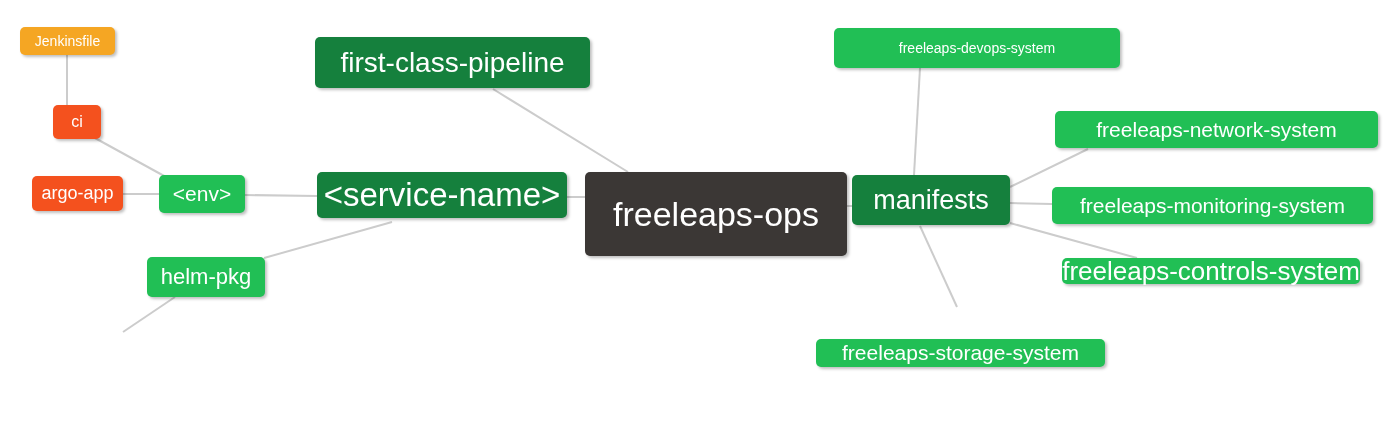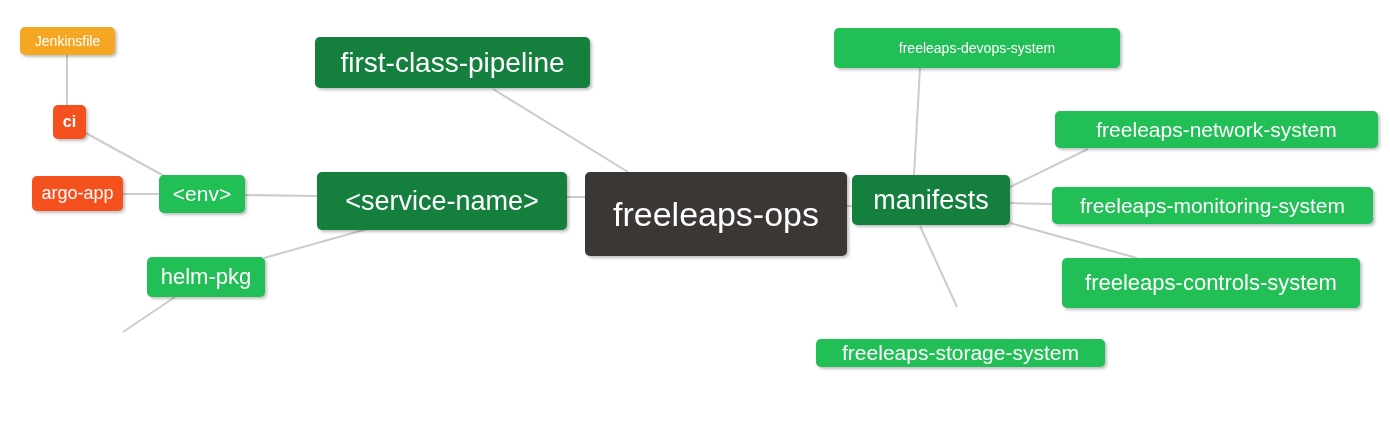--- a/index.html
+++ b/index.html
@@ -29,33 +29,33 @@
     box-sizing: border-box;
     cursor: default;
   }
   .c-root   { background: #3b3735; }
   .c-blue   { background: #15803d; }
   .c-green  { background: #21bf55; }
   .c-red    { background: #f4511e; }
   .c-orange { background: #f5a623; }
 
   #n-jenkinsfile { left: 20px;   top: 27px;  width: 95px;  height: 28px; font-size: 14px; }
-  #n-ci          { left: 53px;   top: 105px; width: 33px;  height: 34px; font-size: 16px; font-weight: bold; }
+  #n-ci          { left: 53px;   top: 105px; width: 48px;  height: 34px; font-size: 16px; }
   #n-argo        { left: 32px;   top: 176px; width: 91px;  height: 35px; font-size: 18px; }
   #n-env         { left: 159px;  top: 175px; width: 86px;  height: 38px; font-size: 21px; }
   #n-helm        { left: 147px;  top: 257px; width: 118px; height: 40px; font-size: 22px; }
   #n-values      { left: 8px;    top: 332px; width: 169px; height: 33px; font-size: 17px; }
   #n-pipeline    { left: 315px;  top: 37px;  width: 275px; height: 51px; font-size: 28px; }
-  #n-service     { left: 317px;  top: 172px; width: 250px; height: 58px; font-size: 27px; text-align: center; }
+  #n-service     { left: 317px;  top: 172px; width: 250px; height: 46px; font-size: 33px; text-align: center; }
   #n-ops         { left: 585px;  top: 172px; width: 262px; height: 84px; font-size: 34px; }
   #n-manifests   { left: 852px;  top: 175px; width: 158px; height: 50px; font-size: 27px; }
   #n-devops      { left: 797px;  top: 28px;  width: 286px; height: 40px; font-size: 14px; margin-left: 37px; }
   #n-network     { left: 1055px; top: 111px; width: 323px; height: 37px; font-size: 21px; }
   #n-monitoring  { left: 1052px; top: 187px; width: 321px; height: 37px; font-size: 21px; }
-  #n-controls    { left: 1062px; top: 258px; width: 298px; height: 50px; font-size: 22px; }
+  #n-controls    { left: 1062px; top: 258px; width: 298px; height: 26px; font-size: 26px; }
   #n-storage     { left: 816px;  top: 307px; width: 289px; height: 28px; font-size: 21px; margin-top: 32px; }
 </style>
 </head>
 <body>
 
 <div id="canvas">
 
   <svg id="edge-layer" viewBox="0 0 1390 421" xmlns="http://www.w3.org/2000/svg">
     <line x1="67" y1="55" x2="67" y2="105"></line>
     <line x1="84" y1="132" x2="166" y2="177"></line>

